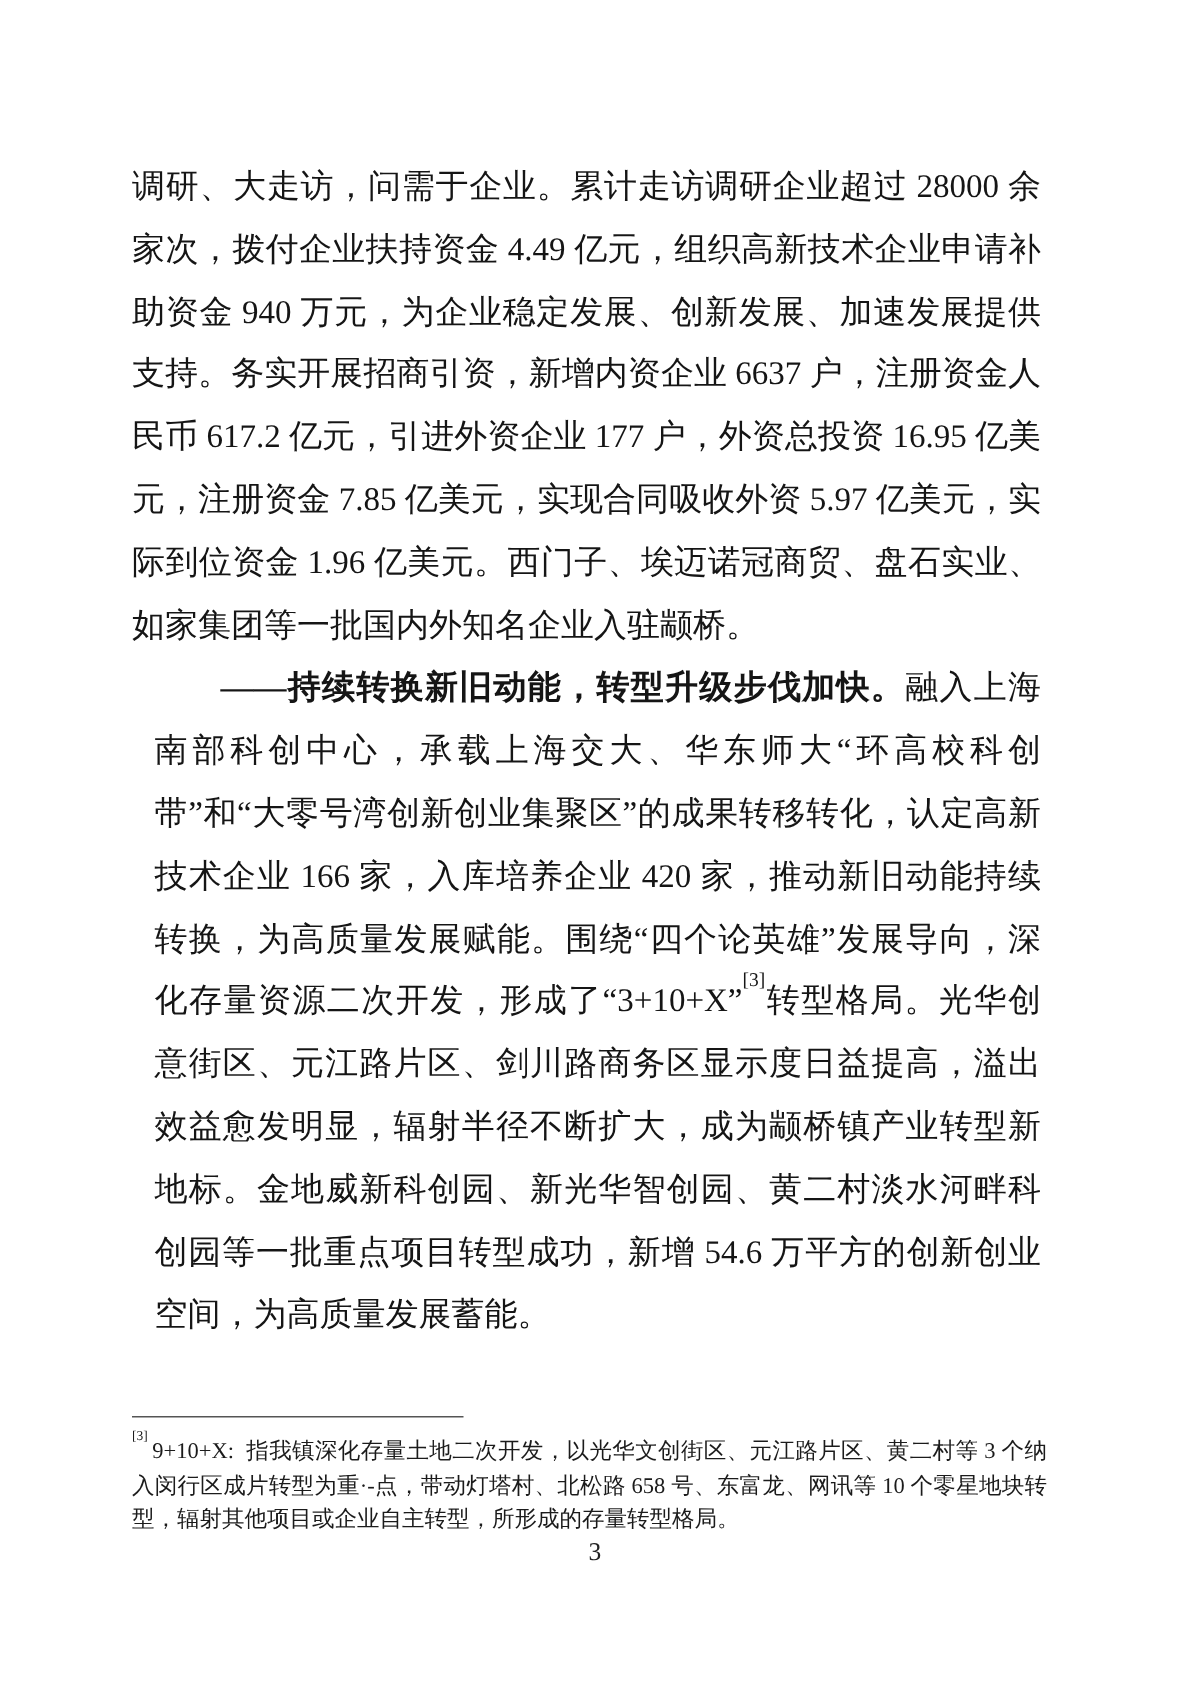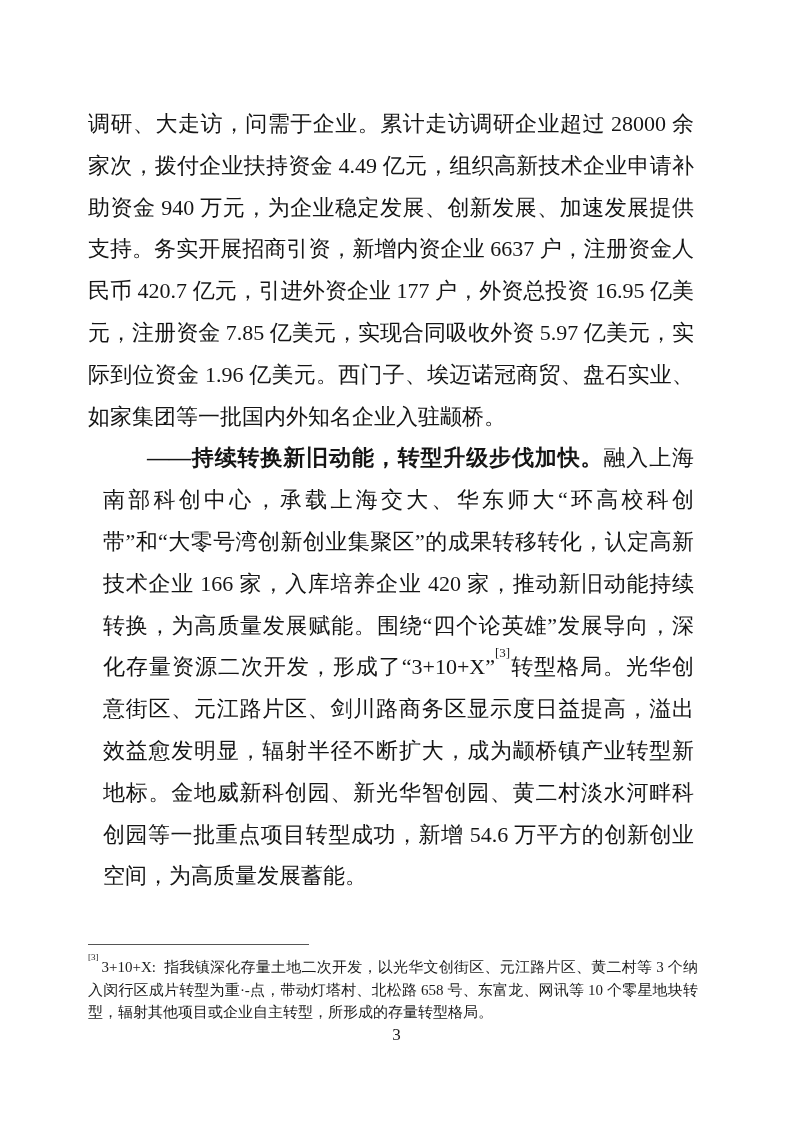--- a/index.html
+++ b/index.html
@@ -86,27 +86,27 @@
       color: #222;
     }
   </style>
 </head>
 <body>
 
 <div class="page">
 
   <div class="content">
 
-    <p class="para">调研、大走访，问需于企业。累计走访调研企业超过 28000 余家次，拨付企业扶持资金 4.49 亿元，组织高新技术企业申请补助资金 940 万元，为企业稳定发展、创新发展、加速发展提供支持。务实开展招商引资，新增内资企业 6637 户，注册资金人民币 420.7 亿元，引进外资企业 177 户，外资总投资 16.95 亿美元，注册资金 7.85 亿美元，实现合同吸收外资 5.97 亿美元，实际到位资金 1.96 亿美元。西门子、埃迈诺冠商贸、盘石实业、如家集团等一批国内外知名企业入驻颛桥。</p>
+    <p class="para">调研、大走访，问需于企业。累计走访调研企业超过 28000 余家次，拨付企业扶持资金 4.49 亿元，组织高新技术企业申请补助资金 940 万元，为企业稳定发展、创新发展、加速发展提供支持。务实开展招商引资，新增内资企业 6637 户，注册资金人民币 617.2 亿元，引进外资企业 177 户，外资总投资 16.95 亿美元，注册资金 7.85 亿美元，实现合同吸收外资 5.97 亿美元，实际到位资金 1.96 亿美元。西门子、埃迈诺冠商贸、盘石实业、如家集团等一批国内外知名企业入驻颛桥。</p>
 
     <p class="para indented"><span class="lead-bold">——持续转换新旧动能，转型升级步伐加快。</span><span>融入上海南部科创中心，承载上海交大、华东师大“环高校科创带”和“大零号湾创新创业集聚区”的成果转移转化，认定高新技术企业 166 家，入库培养企业 420 家，推动新旧动能持续转换，为高质量发展赋能。围绕“四个论英雄”发展导向，深化存量资源二次开发，形成了“3+10+X”</span><sup class="body-ref">[3]</sup><span>转型格局。光华创意街区、元江路片区、剑川路商务区显示度日益提高，溢出效益愈发明显，辐射半径不断扩大，成为颛桥镇产业转型新地标。金地威新科创园、新光华智创园、黄二村淡水河畔科创园等一批重点项目转型成功，新增 54.6 万平方的创新创业空间，为高质量发展蓄能。</span></p>
 
 
   </div>
 
   <div class="footnote-block">
     <hr class="footnote-rule">
-    <p class="footnote-text"><sup class="fn-marker">[3]</sup><span class="fn-label">3+10+X:</span><span>指我镇深化存量土地二次开发，以光华文创街区、元江路片区、黄二村等 3 个纳入闵行区成片转型为重·-点，带动灯塔村、北松路 658 号、东富龙、网讯等 10 个零星地块转型，辐射其他项目或企业自主转型，所形成的存量转型格局。</span></p>
+    <p class="footnote-text"><sup class="fn-marker">[3]</sup><span class="fn-label">9+10+X:</span><span>指我镇深化存量土地二次开发，以光华文创街区、元江路片区、黄二村等 3 个纳入闵行区成片转型为重·-点，带动灯塔村、北松路 658 号、东富龙、网讯等 10 个零星地块转型，辐射其他项目或企业自主转型，所形成的存量转型格局。</span></p>
   </div>
 
   <div class="page-number">3</div>
 
 </div>
 
 </body></html>

